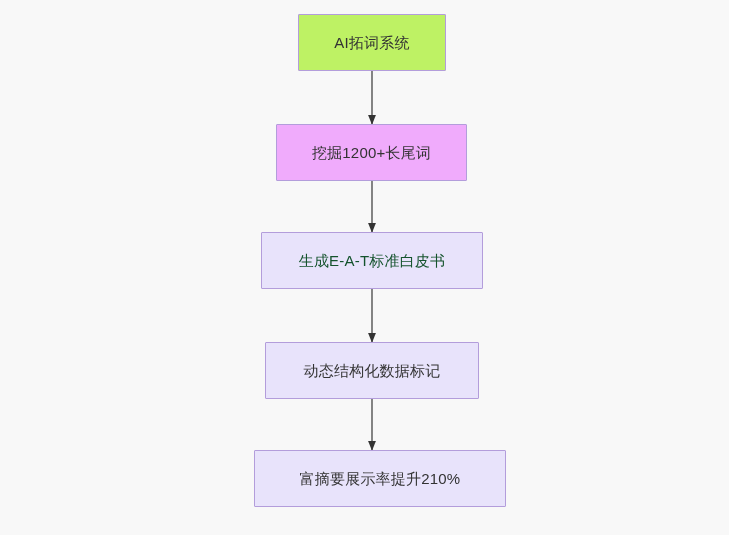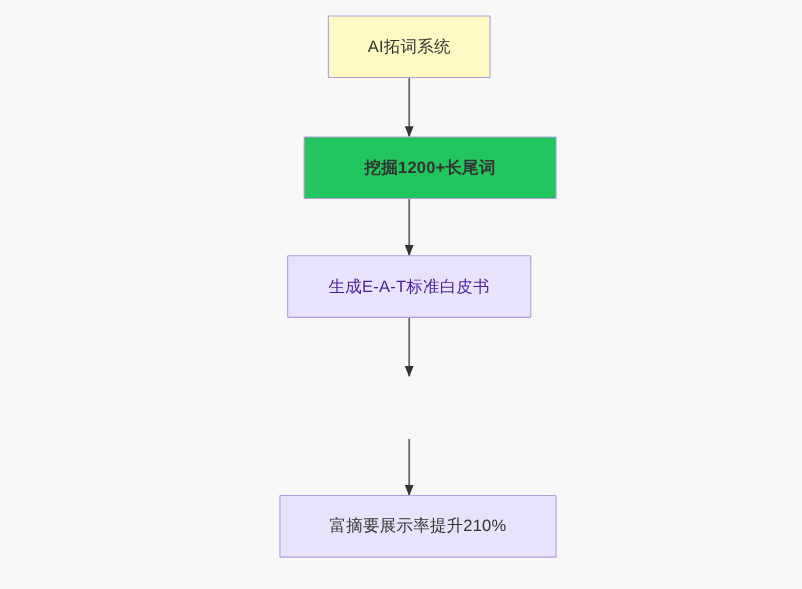--- a/index.html
+++ b/index.html
@@ -61,30 +61,33 @@
       </marker>
     </defs>
     <g id="edges-group">
         <line x1="372" y1="71" x2="372" y2="124" stroke="#666666" stroke-width="1.6" marker-end="url(#arrowhead)"></line>
         <line x1="372" y1="181" x2="372" y2="232" stroke="#666666" stroke-width="1.6" marker-end="url(#arrowhead)"></line>
         <line x1="372" y1="289" x2="372" y2="342" stroke="#666666" stroke-width="1.6" marker-end="url(#arrowhead)"></line>
         <line x1="372" y1="399" x2="372" y2="450" stroke="#666666" stroke-width="1.6" marker-end="url(#arrowhead)"></line>
       </g>
   </svg>
 
-  <div class="node" style="left: 298px; top: 14px; width: 148px; height: 57px; background: #fef9c3; border-color: rgb(179, 157, 219);">
+  <div class="node" style="left: 298px; top: 14px; width: 148px; height: 57px; background: #bef264; border-color: rgb(179, 157, 219);">
     <span class="node-label" style="color: rgb(51, 51, 51);">AI拓词系统</span>
   </div>
 
-  <div class="node" style="left: 276px; top: 124px; width: 230px; height: 57px; background: #22c55e; border-color: rgb(179, 157, 219); font-weight: bold;">
+  <div class="node" style="left: 276px; top: 124px; width: 191px; height: 57px; background: #f0abfc; border-color: rgb(179, 157, 219);">
     <span class="node-label" style="color: rgb(51, 51, 51);">挖掘1200+长尾词</span>
   </div>
 
   <div class="node" style="left: 261px; top: 232px; width: 222px; height: 57px; background: rgb(232, 227, 251); border-color: rgb(179, 157, 219);">
-    <span class="node-label" style="color: #4c1d95;">生成E-A-T标准白皮书</span>
+    <span class="node-label" style="color: #14532d;">生成E-A-T标准白皮书</span>
   </div>
 
+  <div class="node" style="left: 265px; top: 342px; width: 214px; height: 57px; background: rgb(232, 227, 251); border-color: rgb(179, 157, 219);">
+    <span class="node-label" style="color: rgb(51, 51, 51);">动态结构化数据标记</span>
+  </div>
 
   <div class="node" style="left: 254px; top: 450px; width: 252px; height: 57px; background: rgb(232, 227, 251); border-color: rgb(179, 157, 219);">
     <span class="node-label" style="color: rgb(51, 51, 51);">富摘要展示率提升210%</span>
   </div>
 
 </div>
 
 </body></html>

